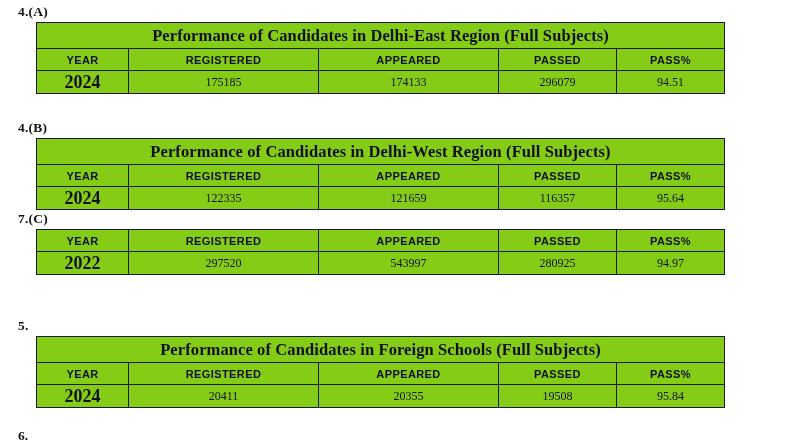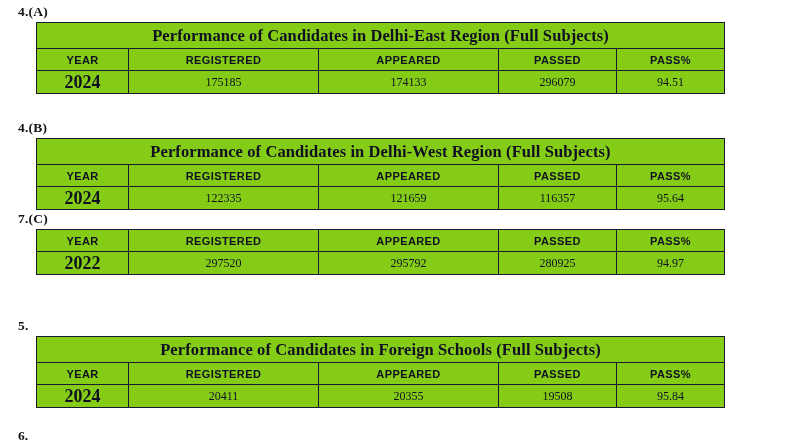--- a/index.html
+++ b/index.html
@@ -174,21 +174,21 @@
         <tr>
           <td class="col-head">YEAR</td>
           <td class="col-head">REGISTERED</td>
           <td class="col-head">APPEARED</td>
           <td class="col-head">PASSED</td>
           <td class="col-head">PASS%</td>
         </tr>
         <tr>
           <td class="cell year">2022</td>
           <td class="cell">297520</td>
-          <td class="cell">295792</td>
+          <td class="cell">543997</td>
           <td class="cell">280925</td>
           <td class="cell">94.97</td>
         </tr>
       </tbody>
     </table>
   </div>
 
   <div class="section" style="top:318px;">
     <div class="sec-label">5.</div>
     <table class="perf">

